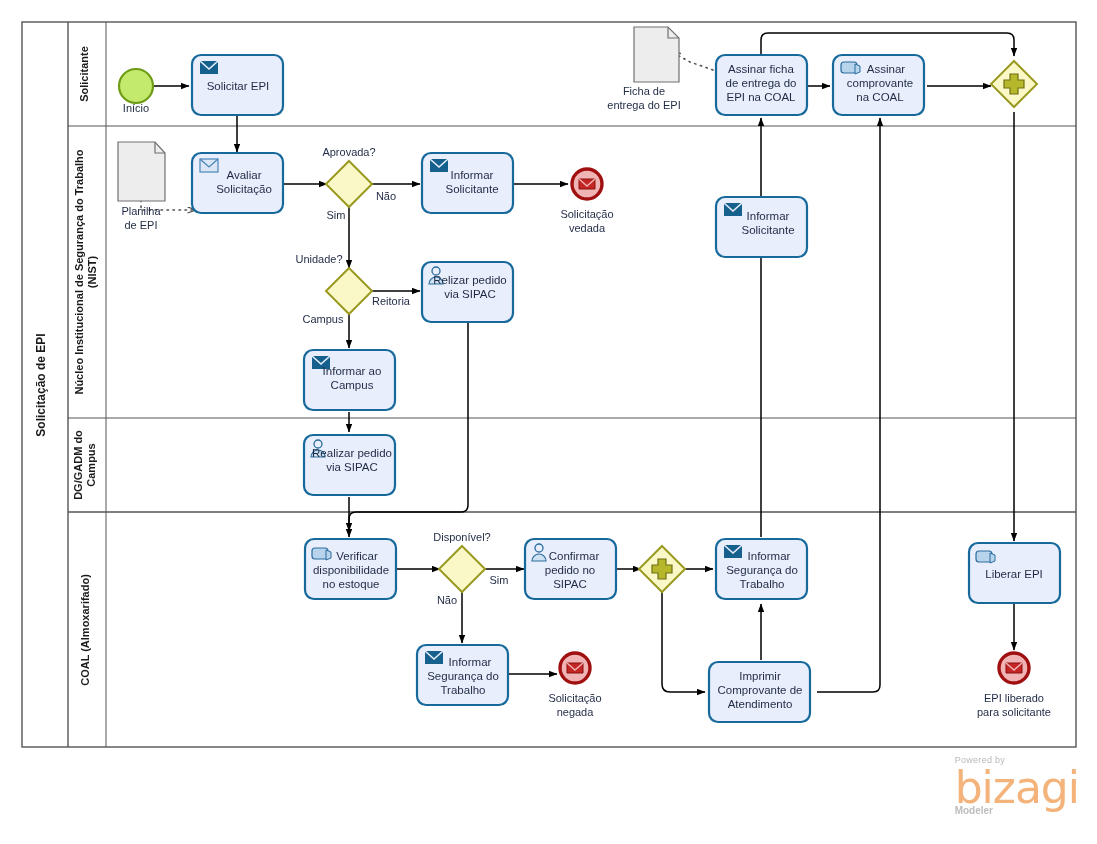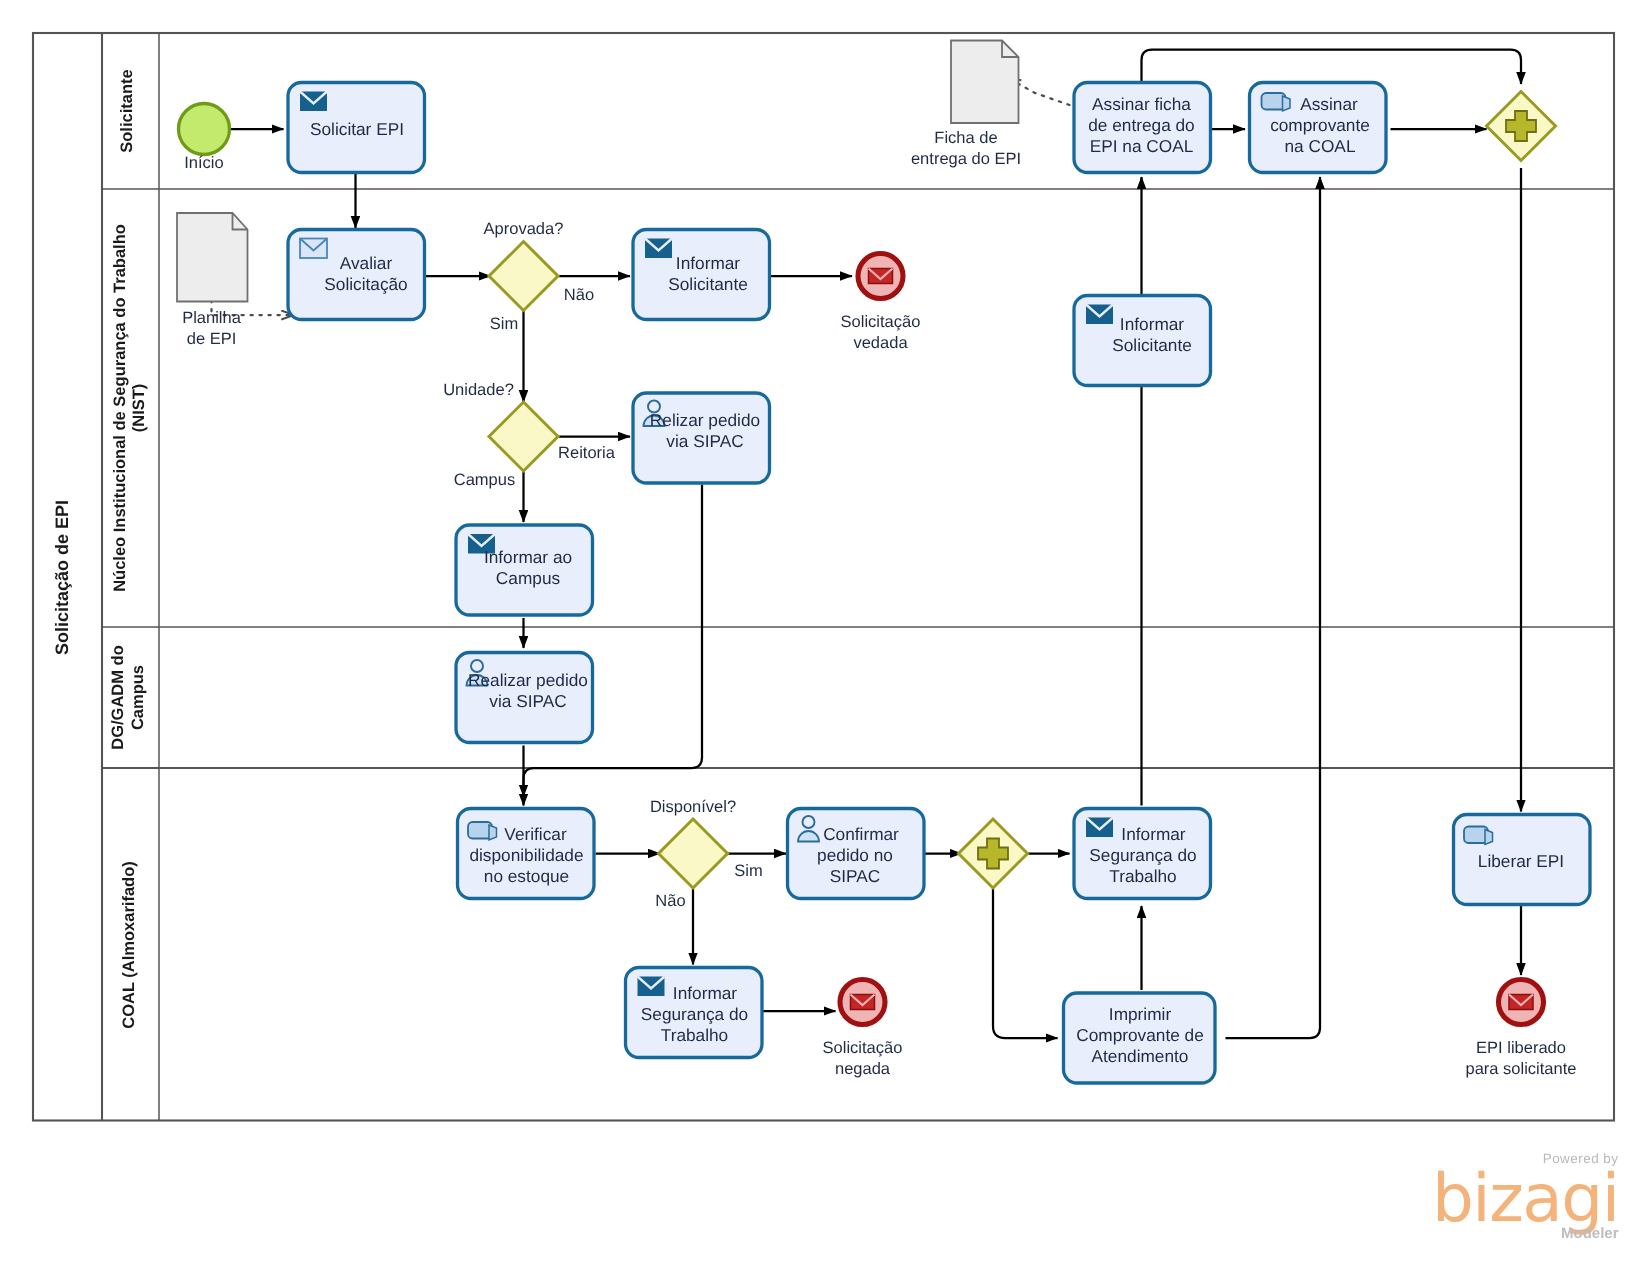--- a/index.html
+++ b/index.html
@@ -23,21 +23,21 @@
   .start-ev{fill:#c3ea6c;stroke:#6f9c16;stroke-width:2.2;}
   .end-ev-o{fill:#f0b4b4;stroke:#a01010;stroke-width:3.4;}
   .end-ev-env{fill:#c42626;stroke:#8a0f0f;stroke-width:1;}
   .doc{fill:#ededed;stroke:#707070;stroke-width:1.2;}
 
   .conn{stroke:#000;stroke-width:1.5;fill:none;}
   .assoc{stroke:#4c4c4c;stroke-width:1.5;fill:none;stroke-dasharray:1.5 4.5;stroke-linecap:round;}
   .env-recv-b{fill:#dae6f5;stroke:#4a86b8;stroke-width:1.2;}
   .manual-ic{fill:#b8d4ec;stroke:#2a6c9c;stroke-width:1.2;}
 
-  #bizagi{position:absolute;right:18px;bottom:16px;text-align:right;line-height:1;}
+  #bizagi{position:absolute;right:18px;bottom:28px;line-height:1;}
   #bizagi .pw{font-size:9px;color:#b9b9b9;letter-spacing:.3px;margin-bottom:1px;}
   #bizagi .bz{font-size:44px;color:#f4b37a;letter-spacing:-1px;font-family:"DejaVu Sans",sans-serif;}
   #bizagi .md{font-size:10px;color:#bdbdbd;margin-top:-4px;font-weight:bold;}
 </style>
 </head>
 <body>
 
 <div id="stage">
 <svg id="diagram" viewBox="0 0 1097 844">
   <defs>

